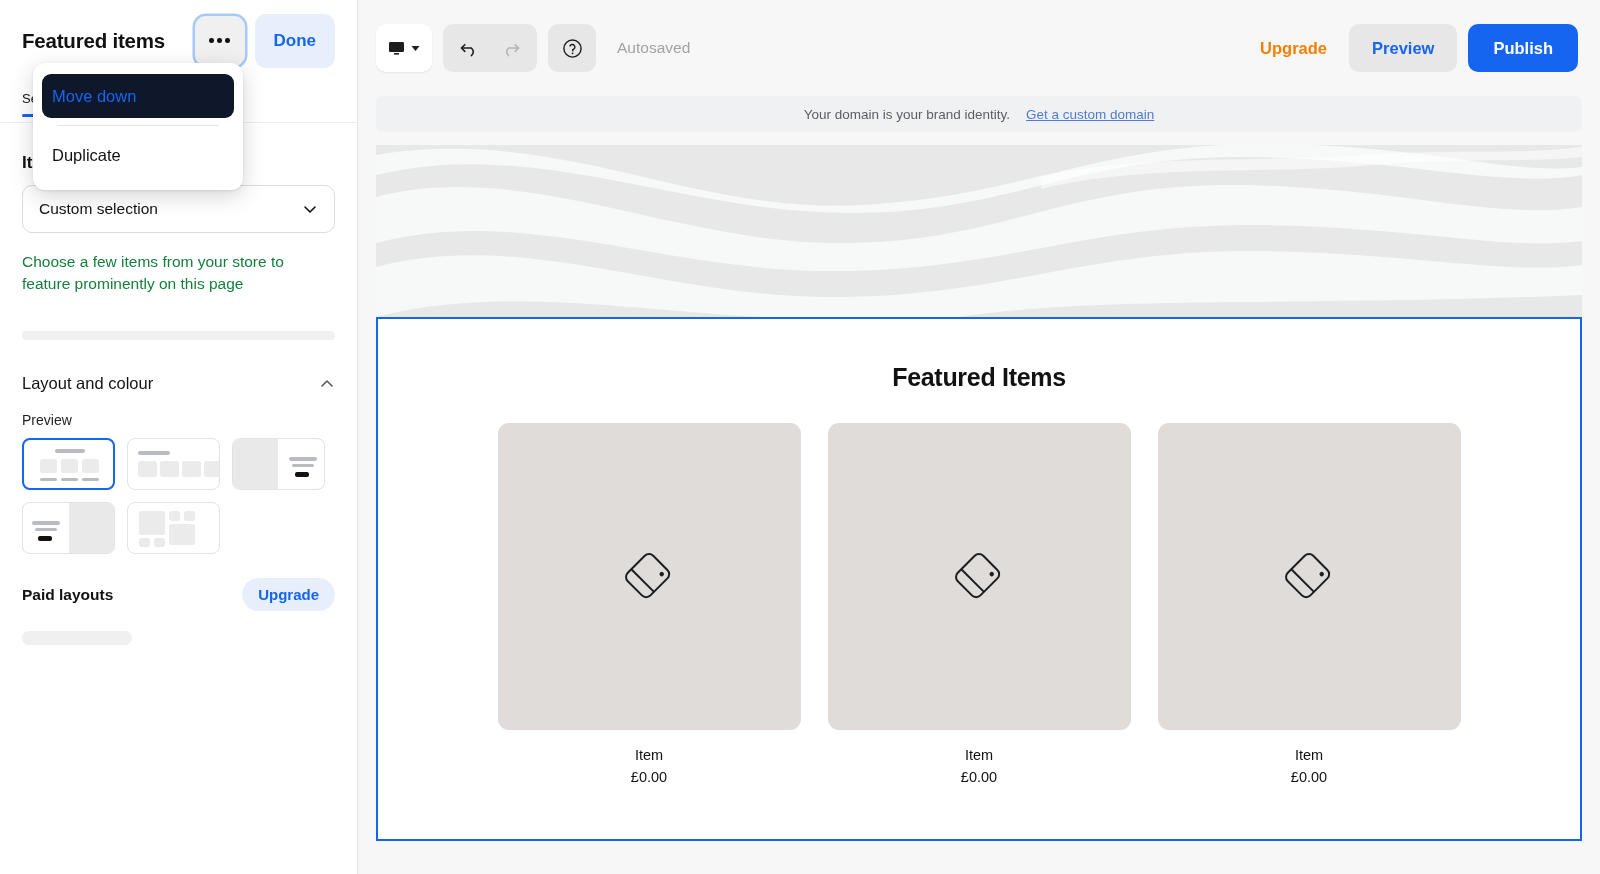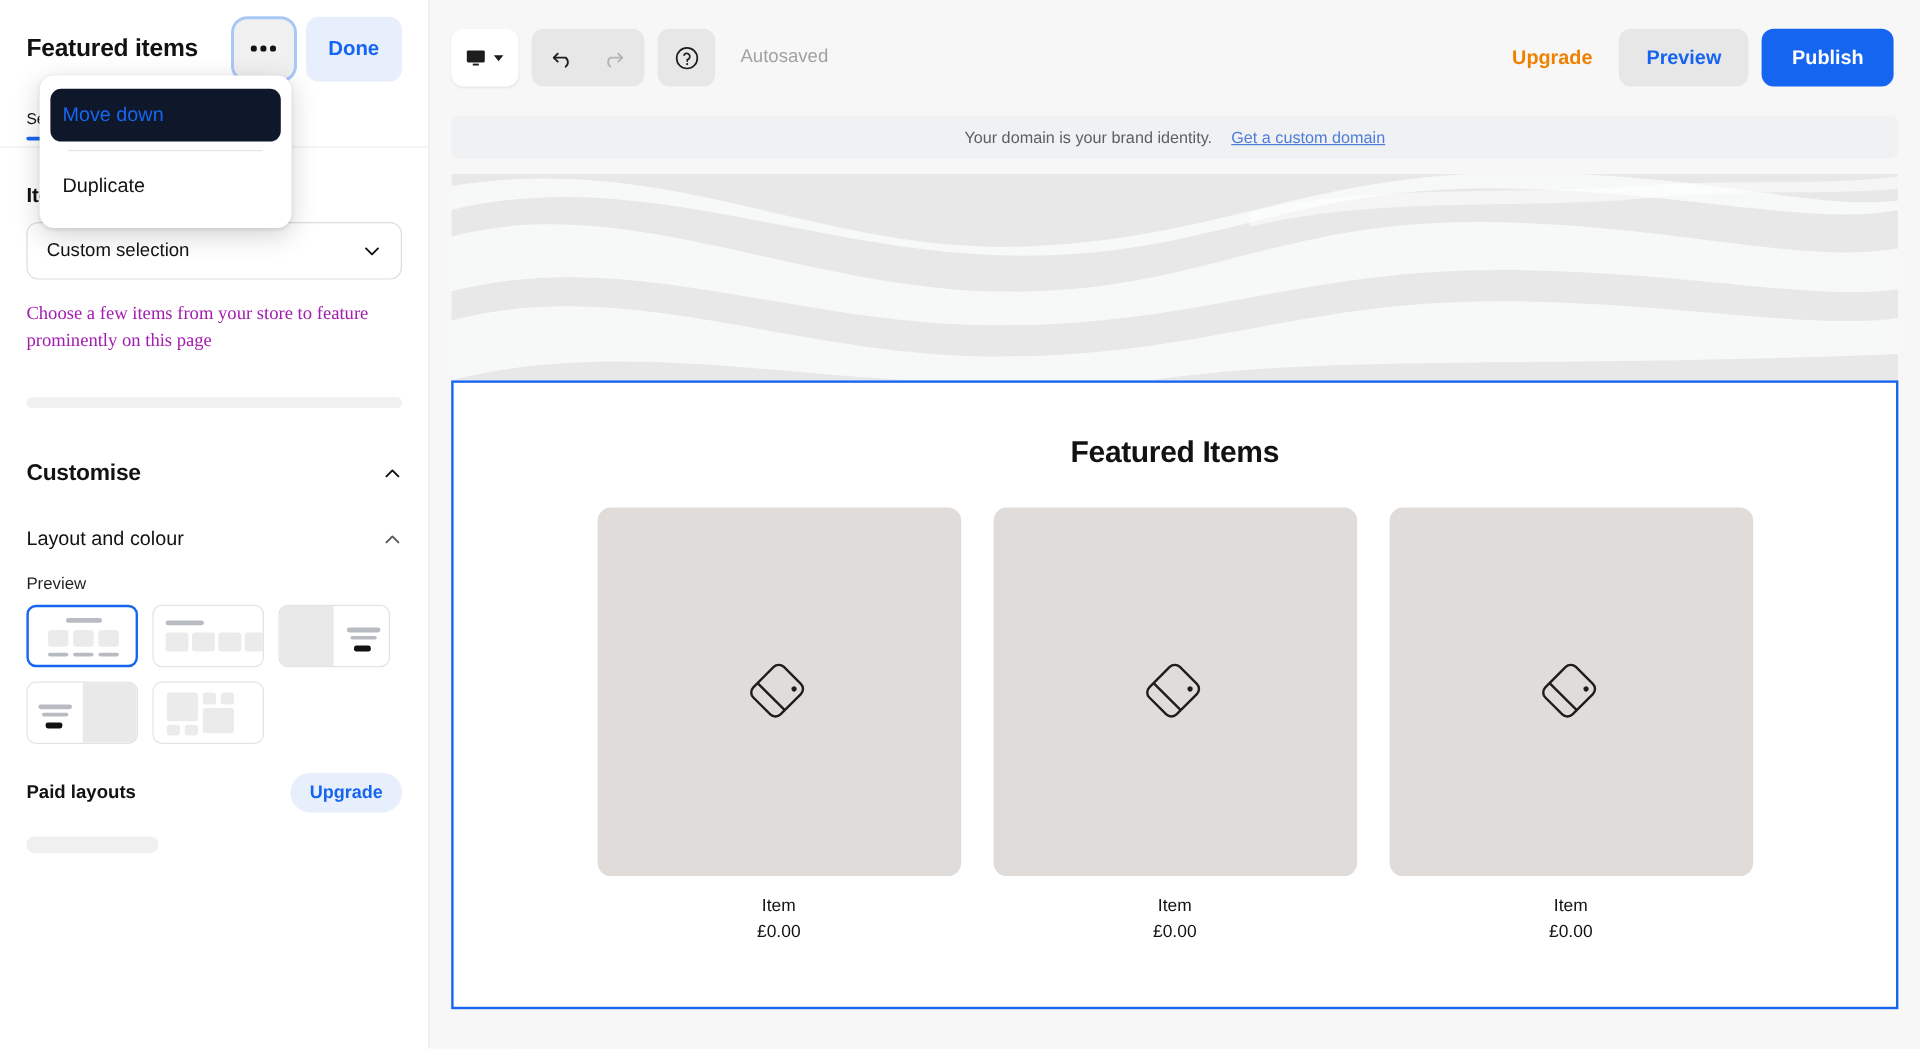--- a/index.html
+++ b/index.html
@@ -65,22 +65,22 @@
     margin-top: 30px; margin-bottom: 12px;
   }
   .select-box {
     height: 48px; border: 1px solid #dcdcdc; border-radius: 10px;
     display: flex; align-items: center; padding: 0 16px;
     background: #fff; cursor: pointer;
   }
   .select-box span { flex: 1; font-size: 15.5px; color: #121212; }
   .chev { width: 16px; height: 16px; display: block; }
   .helper-text {
-    font-size: 15.5px; color: #a21caf; line-height: 1.42;
-    margin-top: 18px; max-width: 300px; font-family: Liberation Serif, serif;
+    font-size: 15.5px; color: #15803d; line-height: 1.42;
+    margin-top: 18px; max-width: 300px;
   }
   .choose-btn {
     margin-top: 21px; height: 46px; padding: 0 21px;
     background: #1665f0; color: #fff; border: none; border-radius: 9px;
     font-size: 16.5px; font-weight: bold; cursor: pointer;
     font-family: "Liberation Sans", sans-serif;
   }
   .divider-bar {
     height: 9px; background: #f0f0f0; border-radius: 6px;
     margin: 36px 0 0 0;
@@ -251,26 +251,20 @@
         <svg class="chev" viewBox="0 0 16 16">
           <path d="M3 6 L8 11 L13 6" fill="none" stroke="#121212" stroke-width="1.6" stroke-linecap="round" stroke-linejoin="round"></path>
         </svg>
       </div>
 
       <div class="helper-text">Choose a few items from your store to feature prominently on this page</div>
 
 
       <div class="divider-bar"></div>
 
-      <div class="section-head">
-        <div class="t1">Customise</div>
-        <svg class="chev" viewBox="0 0 16 16">
-          <path d="M3 10 L8 5 L13 10" fill="none" stroke="#121212" stroke-width="1.6" stroke-linecap="round" stroke-linejoin="round"></path>
-        </svg>
-      </div>
 
       <div class="sub-head">
         <div class="t2">Layout and colour</div>
         <svg class="chev" viewBox="0 0 16 16">
           <path d="M3 10 L8 5 L13 10" fill="none" stroke="#5a5a5a" stroke-width="1.6" stroke-linecap="round" stroke-linejoin="round"></path>
         </svg>
       </div>
 
       <div class="small-label">Preview</div>
 

